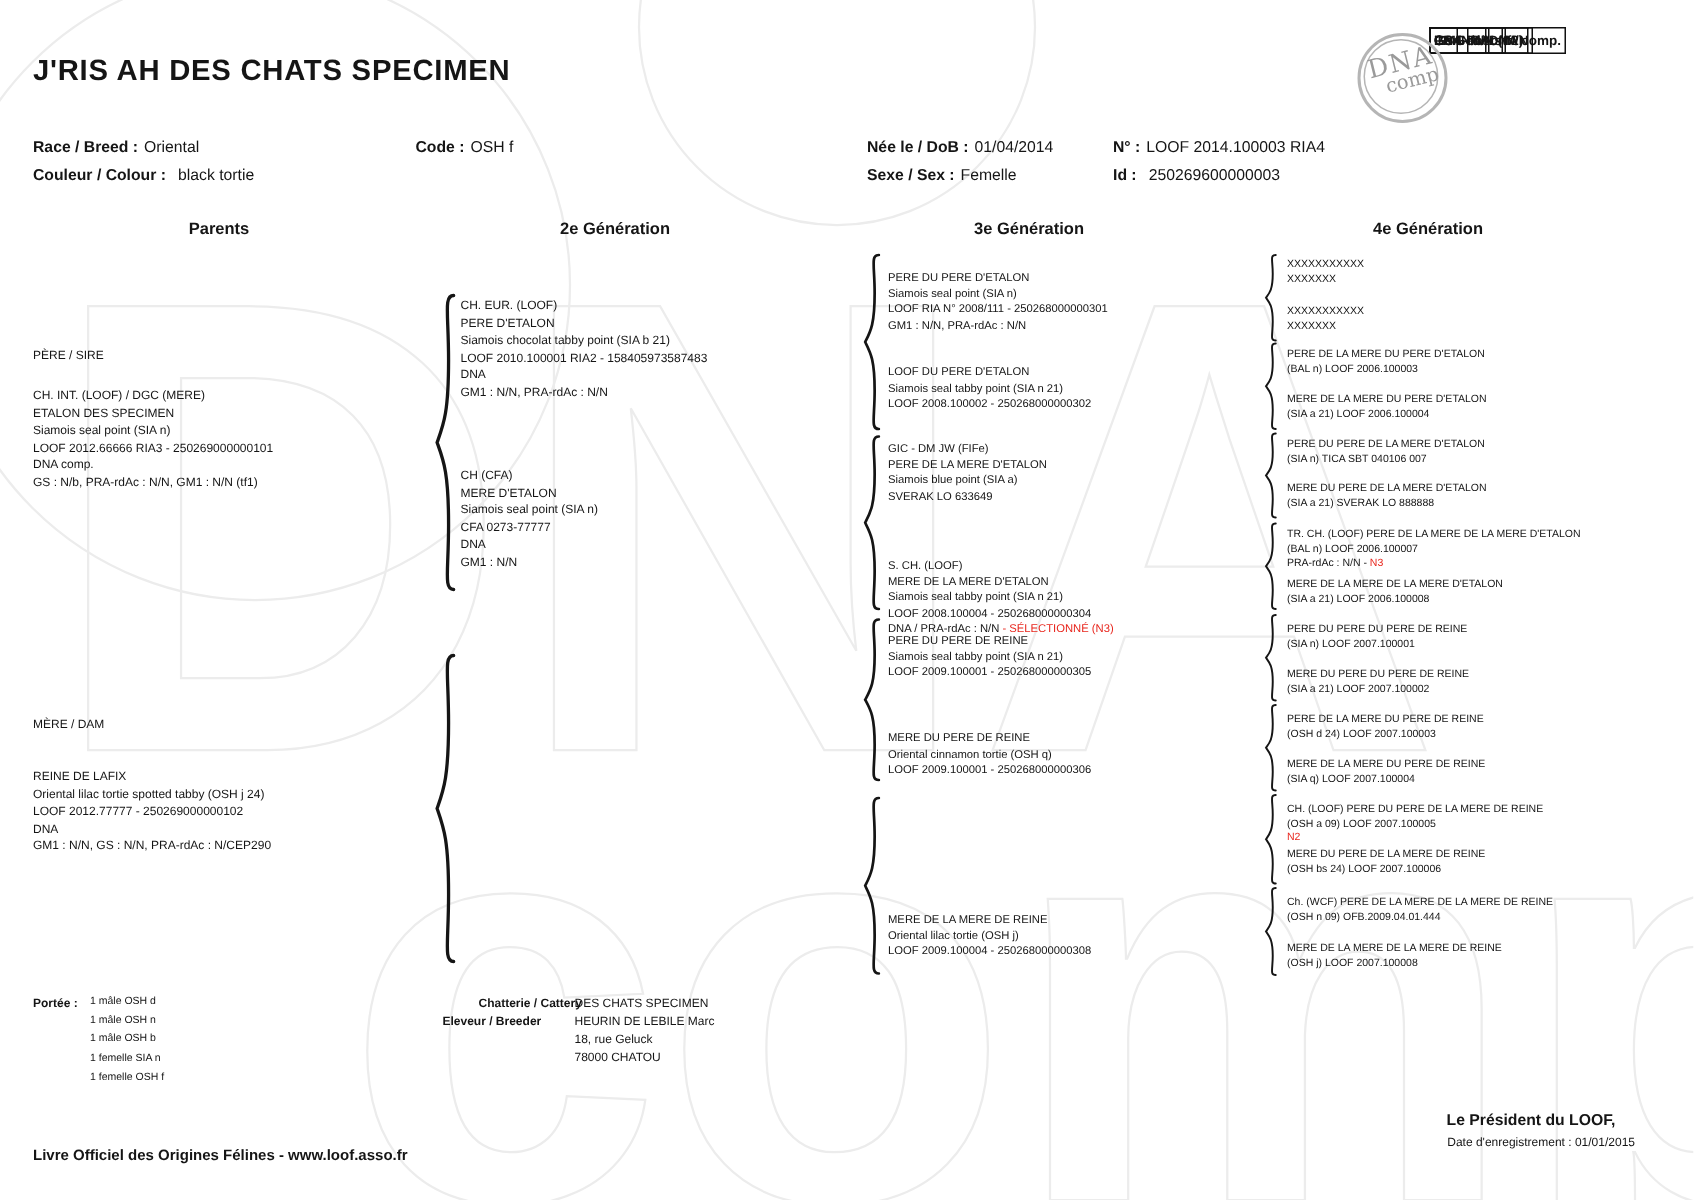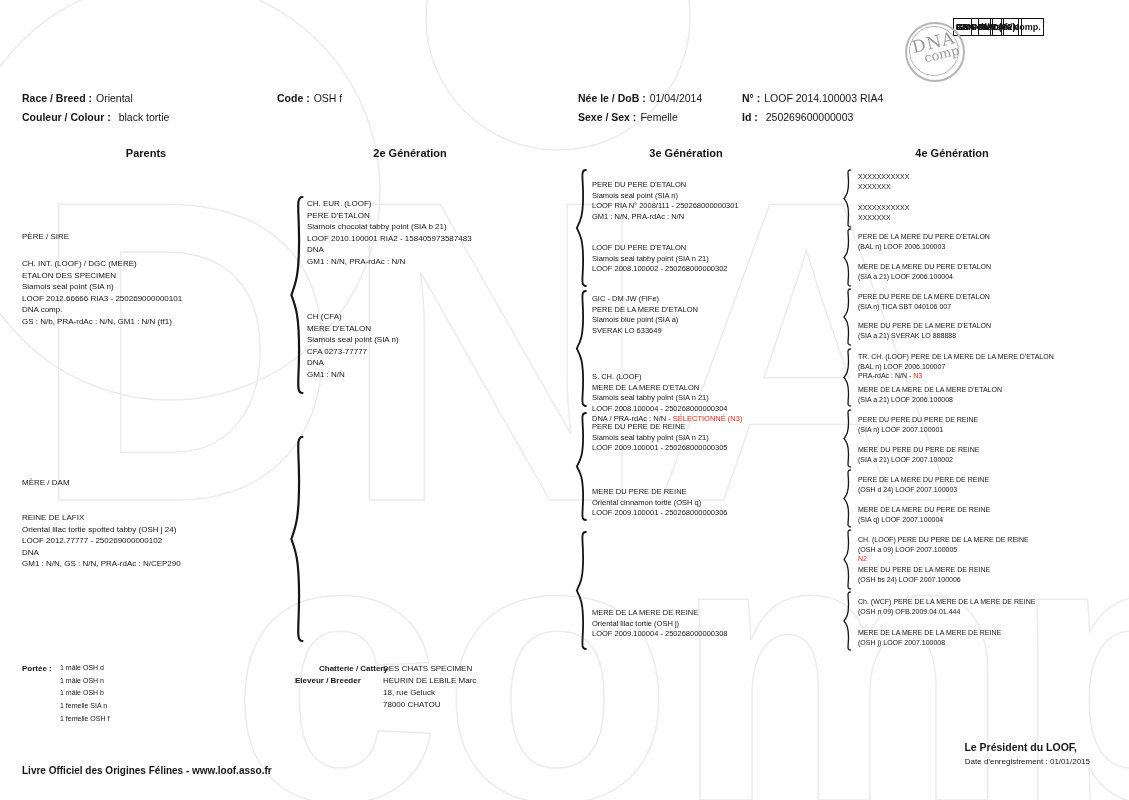--- a/index.html
+++ b/index.html
@@ -66,20 +66,21 @@
 
 <div class="page">
 
   <svg class="wm" width="1129" height="800" viewBox="0 0 1129 800">
     <circle cx="558" cy="18" r="132" fill="none" stroke="var(--wm)" stroke-width="1.5"></circle>
     <circle cx="170" cy="190" r="210" fill="none" stroke="var(--wm)" stroke-width="1.5"></circle>
     <text x="30" y="500" font-size="430" font-weight="bold" fill="none" stroke="var(--wm)" stroke-width="1.5" font-family="Liberation Sans, sans-serif">DNA</text>
     <text x="230" y="800" font-size="380" font-weight="bold" fill="none" stroke="var(--wm)" stroke-width="1.5" font-family="Liberation Sans, sans-serif">comp</text>
   </svg>
 
+  <div class="title">J'RIS AH DES CHATS SPECIMEN</div>
 
   <div class="field" id="f-race">
     <span class="lbl">Race / Breed :</span><span class="val">Oriental</span>
   </div>
   <div class="field" id="f-couleur">
     <span class="lbl">Couleur / Colour :</span><span class="val">black tortie</span>
   </div>
   <div class="field" id="f-code">
     <span class="lbl">Code :</span><span class="val">OSH f</span>
   </div>

